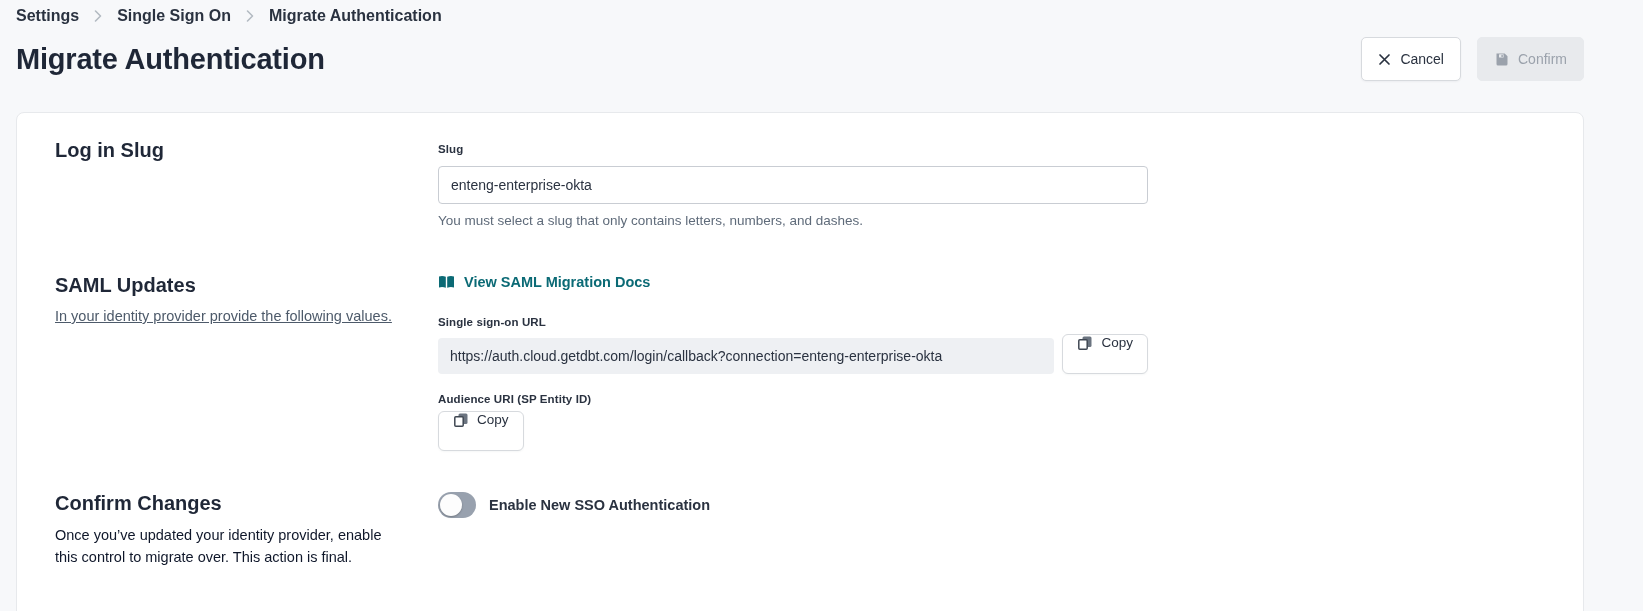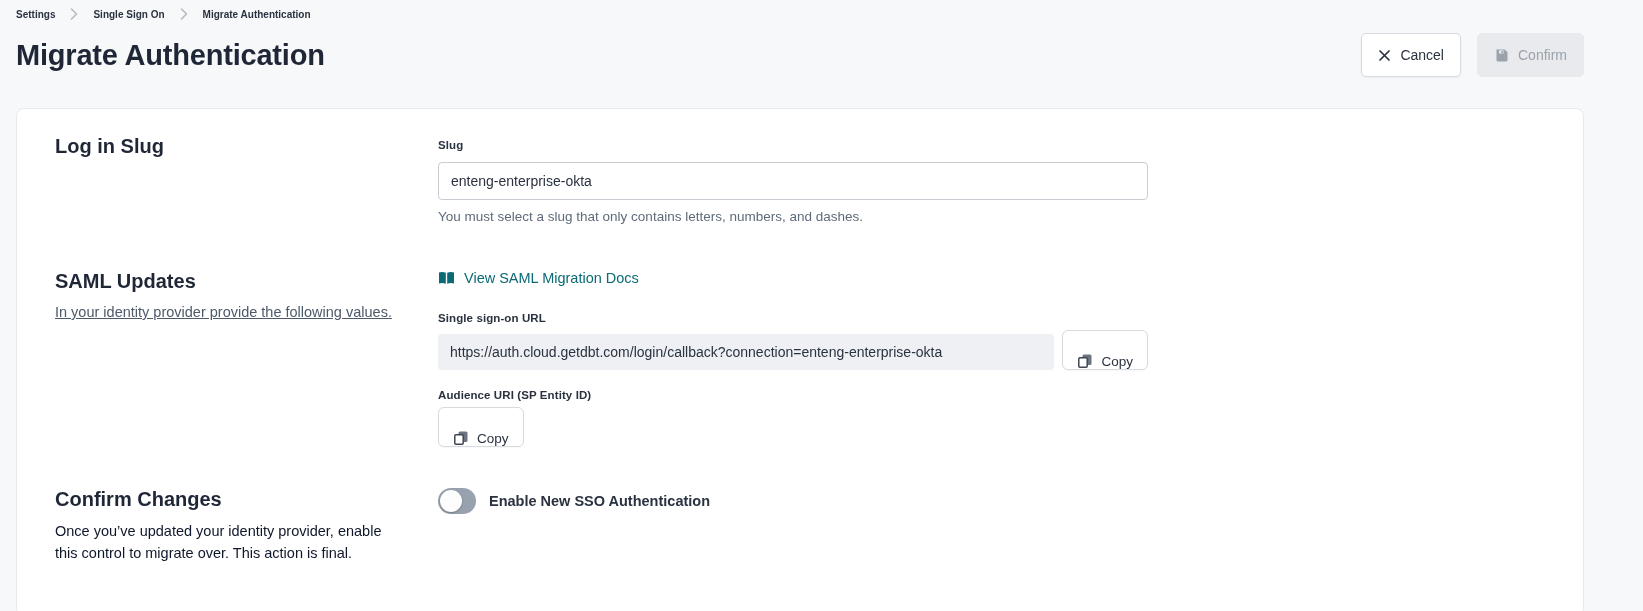--- a/index.html
+++ b/index.html
@@ -9,21 +9,21 @@
     background: #f7f8fa;
     color: #232b3d;
     overflow: hidden;
   }
   .page { width: 1643px; height: 611px; }
   .container { margin: 0 59px 0 16px; }
 
   
   .breadcrumb {
     display: flex; align-items: center; gap: 14px;
-    padding-top: 7px; font-size: 10px; font-weight: 700; color: #2a3240;
+    padding-top: 7px; font-size: 16px; font-weight: 700; color: #2a3240;
   }
   .crumb { cursor: pointer; }
   .crumb-sep { display: inline-flex; align-items: center; color: #b3bac2; }
 
   
   .header-row {
     display: flex; align-items: center; justify-content: space-between;
     margin-top: 12px;
   }
   .page-title { font-size: 29px; font-weight: 700; color: #1f2737; letter-spacing: -0.2px; }
@@ -70,33 +70,33 @@
     margin-top: 9px; width: 710px; height: 38px;
     border: 1px solid #c9cdd3; border-radius: 4px;
     padding: 0 12px; font-size: 14px; color: #2a3240;
     font-family: "Liberation Sans", sans-serif;
     background: #fff; outline: none;
   }
   .helper-text { margin-top: 9px; font-size: 13.5px; color: #5f6b7a; }
 
   .docs-link {
     display: inline-flex; align-items: center; gap: 9px;
-    color: #0b6a75; font-size: 14.5px; font-weight: 400; cursor: pointer;
+    color: #0b6a75; font-size: 14.5px; font-weight: 700; cursor: pointer;
     margin-bottom: 22px;
   }
   .copy-row { display: flex; align-items: flex-start; gap: 8px; }
   .readonly-field {
     margin-top: 8px; width: 618px; height: 36px;
     background: #eef0f3; border-radius: 4px;
     display: flex; align-items: center; padding: 0 12px;
     font-size: 14px; color: #2a3240;
   }
   .btn-copy {
     margin-top: 4px; height: 40px; padding: 0 14px;
-    display: inline-flex; align-items: flex-end; gap: 8px;
+    display: inline-flex; align-items: flex-start; gap: 8px;
     background: #fff; border: 1px solid #d7dade; border-radius: 6px;
     font-size: 13.5px; color: #2a3240; cursor: pointer;
     box-shadow: 0 1px 2px rgba(30,40,60,0.04);
   }
   .field-block + .field-block { margin-top: 15px; }
 
   .gap-1 { height: 46px; }
   .gap-2 { height: 41px; }
 
   .toggle-row { display: flex; align-items: center; gap: 13px; }

